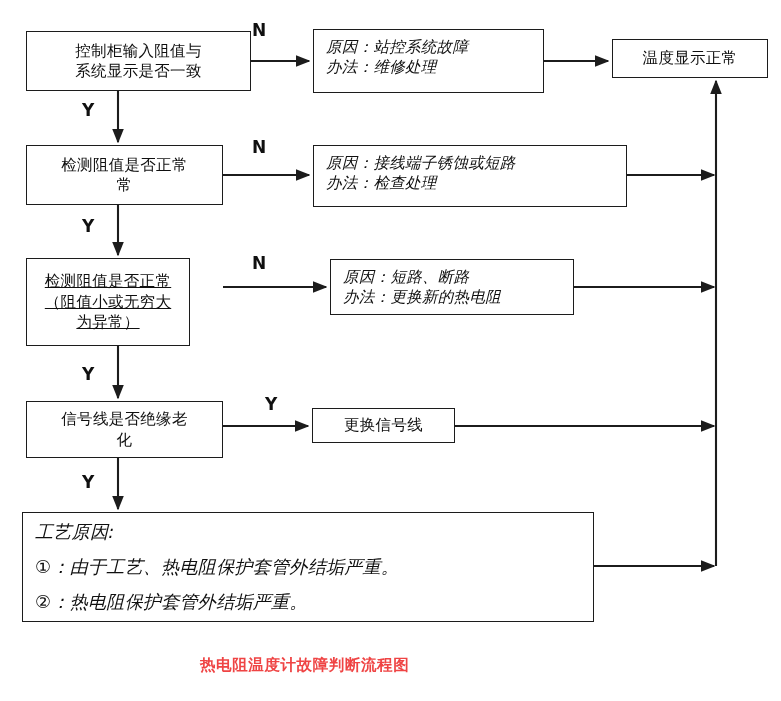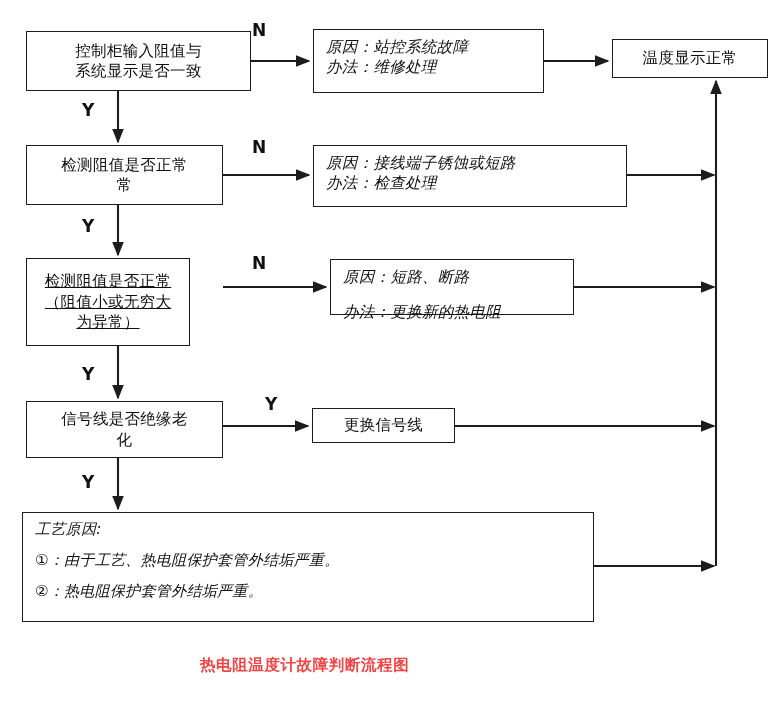--- a/index.html
+++ b/index.html
@@ -70,25 +70,25 @@
     white-space: nowrap;
     z-index: 3;
   }
   
   #box-q1  { left: 26px;  top: 31px;  width: 225px; height: 60px; }
   #box-r1  { left: 313px; top: 29px;  width: 231px; height: 64px; }
   #box-ok  { left: 612px; top: 39px;  width: 156px; height: 39px; }
   #box-q2  { left: 26px;  top: 145px; width: 197px; height: 60px; }
   #box-r2  { left: 313px; top: 145px; width: 314px; height: 62px; }
   #box-q3  { left: 26px;  top: 258px; width: 164px; height: 88px; text-decoration: underline; }
-  #box-r3  { left: 330px; top: 259px; width: 244px; height: 56px; gap: 15px; }
+  #box-r3  { left: 330px; top: 259px; width: 244px; height: 56px; }
   #box-q4  { left: 26px;  top: 401px; width: 197px; height: 57px; }
   #box-r4  { left: 312px; top: 408px; width: 143px; height: 35px; }
   #box-q5  { left: 22px;  top: 512px; width: 572px; height: 110px; }
-  #box-q5 .ln { margin-bottom: 11px; font-size: 15px; }
+  #box-q5 .ln { margin-bottom: 11px; font-size: 18px; }
   #box-q5 .ln:last-child { margin-bottom: 12px; }
 
   .lbl-n1 { left: 252px; top: 20px; }
   .lbl-n2 { left: 252px; top: 137px; }
   .lbl-n3 { left: 252px; top: 253px; }
   .lbl-y4 { left: 265px; top: 394px; }
   .lbl-y1 { left: 82px;  top: 100px; }
   .lbl-y2 { left: 82px;  top: 216px; }
   .lbl-y3 { left: 82px;  top: 364px; }
   .lbl-y5 { left: 82px;  top: 472px; }

